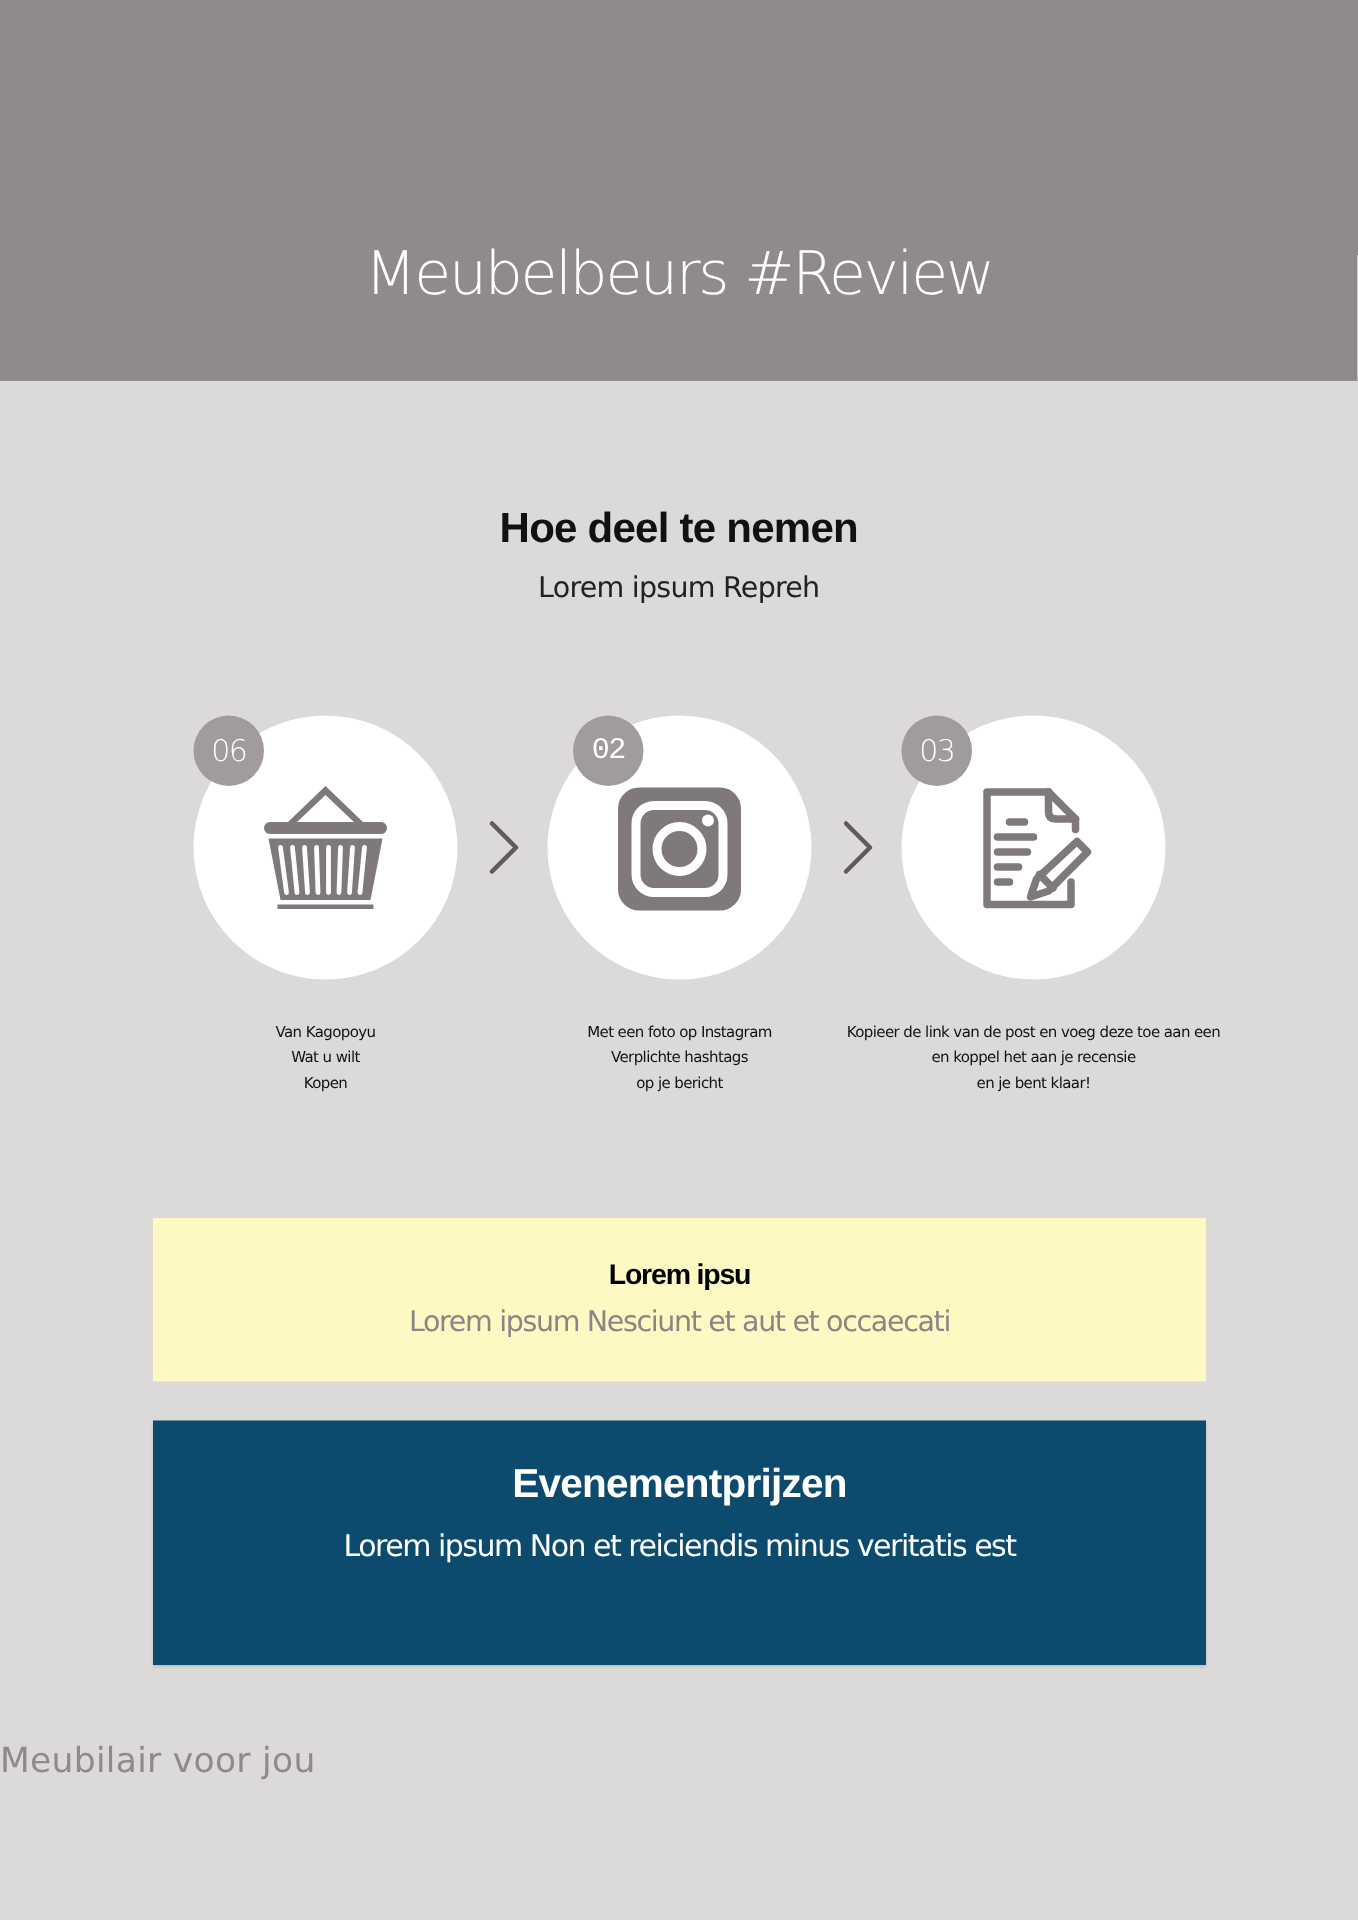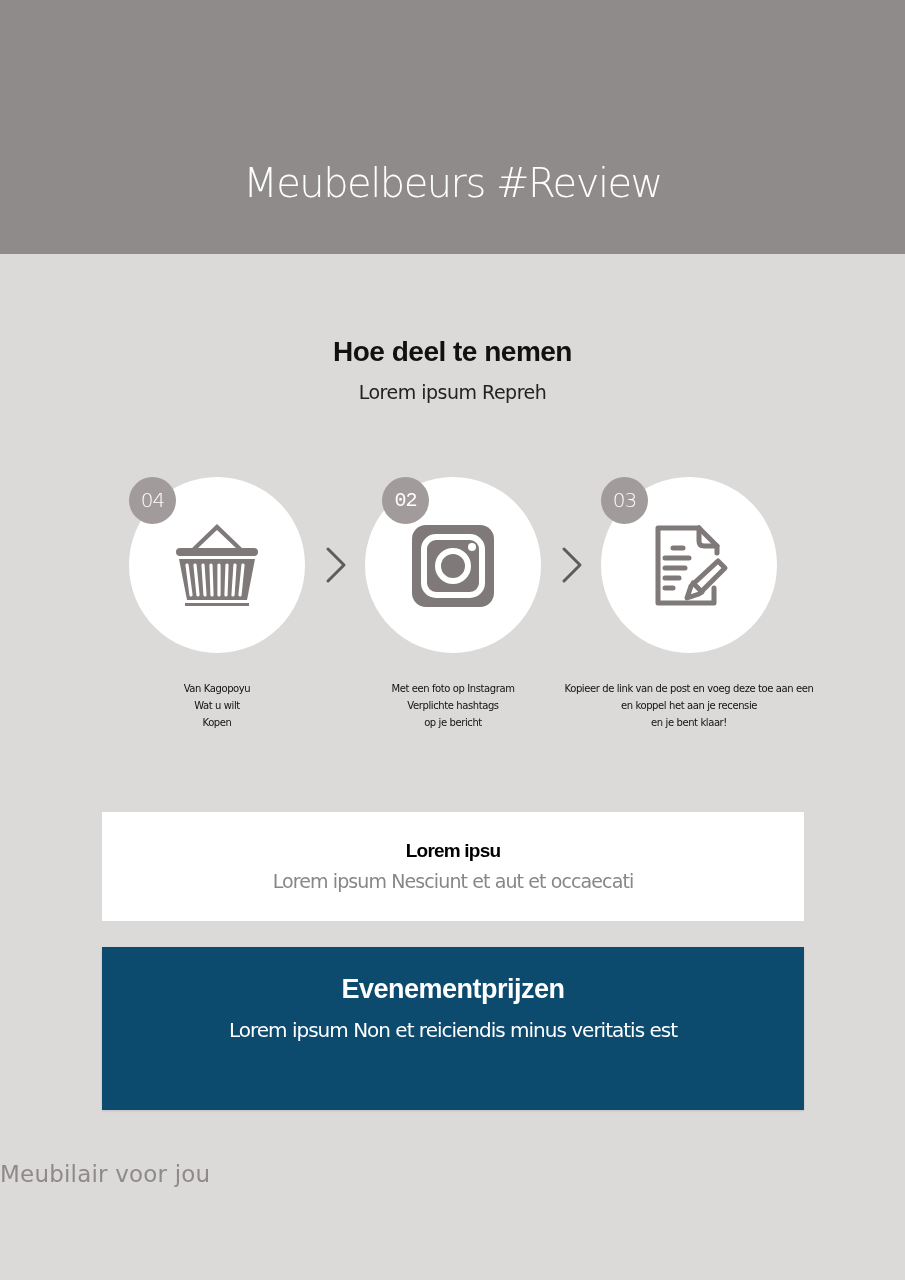--- a/index.html
+++ b/index.html
@@ -17,21 +17,21 @@
 
   .step { position: absolute; top: 477px; width: 176px; height: 176px; border-radius: 50%; background: #ffffff; }
   .step-num { position: absolute; top: 477px; width: 47px; height: 47px; border-radius: 50%; background: #a19c9b;
     color: #fff; font-family: "DejaVu Sans", sans-serif; font-weight: 200; font-size: 20px; line-height: 47px; text-align: center; letter-spacing: -1px; }
   .step-icon { position: absolute; left: 0; top: 0; width: 176px; height: 176px; }
   .arrow { position: absolute; top: 545px; width: 24px; height: 40px; }
 
   .step-desc { position: absolute; top: 680px; text-align: center; color: #111; font-family: "DejaVu Sans", sans-serif;
     font-size: 10px; line-height: 17px; letter-spacing: -0.4px; }
 
-  .box1 { position: absolute; left: 102px; top: 812px; width: 702px; height: 109px; background: #ffffff; text-align: center; }
+  .box1 { position: absolute; left: 102px; top: 812px; width: 702px; height: 109px; background: #fef9c3; text-align: center; }
   .box1-title { position: absolute; left: 0; right: 0; top: 28px; font-size: 19px; font-weight: bold; color: #000; letter-spacing: -0.8px; }
   .box1-sub { position: absolute; left: 0; right: 0; top: 58px; font-family: "DejaVu Sans", sans-serif; font-size: 19px; color: #8a8686; letter-spacing: -0.9px; }
 
   .box2 { position: absolute; left: 102px; top: 947px; width: 702px; height: 163px; background: #0c4a6e; text-align: center;
     box-shadow: 0 1px 2px rgba(0,0,0,0.12); }
   .box2-title { position: absolute; left: 0; right: 0; top: 27px; font-size: 27px; font-weight: bold; color: #fff; letter-spacing: -0.5px; }
   .box2-l1 { position: absolute; left: 0; right: 0; top: 71px; font-family: "DejaVu Sans", sans-serif; font-size: 20px; color: #fff; letter-spacing: -1px; }
   .box2-l2 { position: absolute; left: 0; right: 0; top: 104px; font-family: "DejaVu Sans", sans-serif; font-size: 20px; color: #fff; letter-spacing: -1px; font-weight: 500; }
 
   .footer { position: absolute; left: 0; right: 0; top: 1161px; font-family: "DejaVu Sans", sans-serif;
@@ -60,21 +60,21 @@
       <line x1="66" y1="88" x2="69" y2="118"></line>
       <line x1="74" y1="88" x2="76" y2="118"></line>
       <line x1="82" y1="88" x2="83" y2="118"></line>
       <line x1="90" y1="88" x2="90" y2="118"></line>
       <line x1="98" y1="88" x2="97" y2="118"></line>
       <line x1="106" y1="88" x2="104" y2="118"></line>
       <line x1="114" y1="88" x2="111" y2="118"></line>
     </g>
   </svg>
 </div>
-<div class="step-num" style="left:129px;">04</div>
+<div class="step-num" style="left:129px;">06</div>
 
 <svg class="arrow" style="left:324px;" viewBox="0 0 24 40">
   <polyline points="4,4 20,20 4,36" fill="none" stroke="#5f5b5a" stroke-width="3" stroke-linecap="round" stroke-linejoin="round"></polyline>
 </svg>
 
 <div class="step" style="left:365px;">
   <svg class="step-icon" viewBox="0 0 176 176">
     <rect x="47" y="48" width="82" height="82" rx="14" fill="#7f7a79"></rect>
     <rect x="59" y="60" width="58" height="58" rx="12" fill="none" stroke="#ffffff" stroke-width="6"></rect>
     <circle cx="88" cy="89" r="15" fill="none" stroke="#ffffff" stroke-width="6"></circle>

